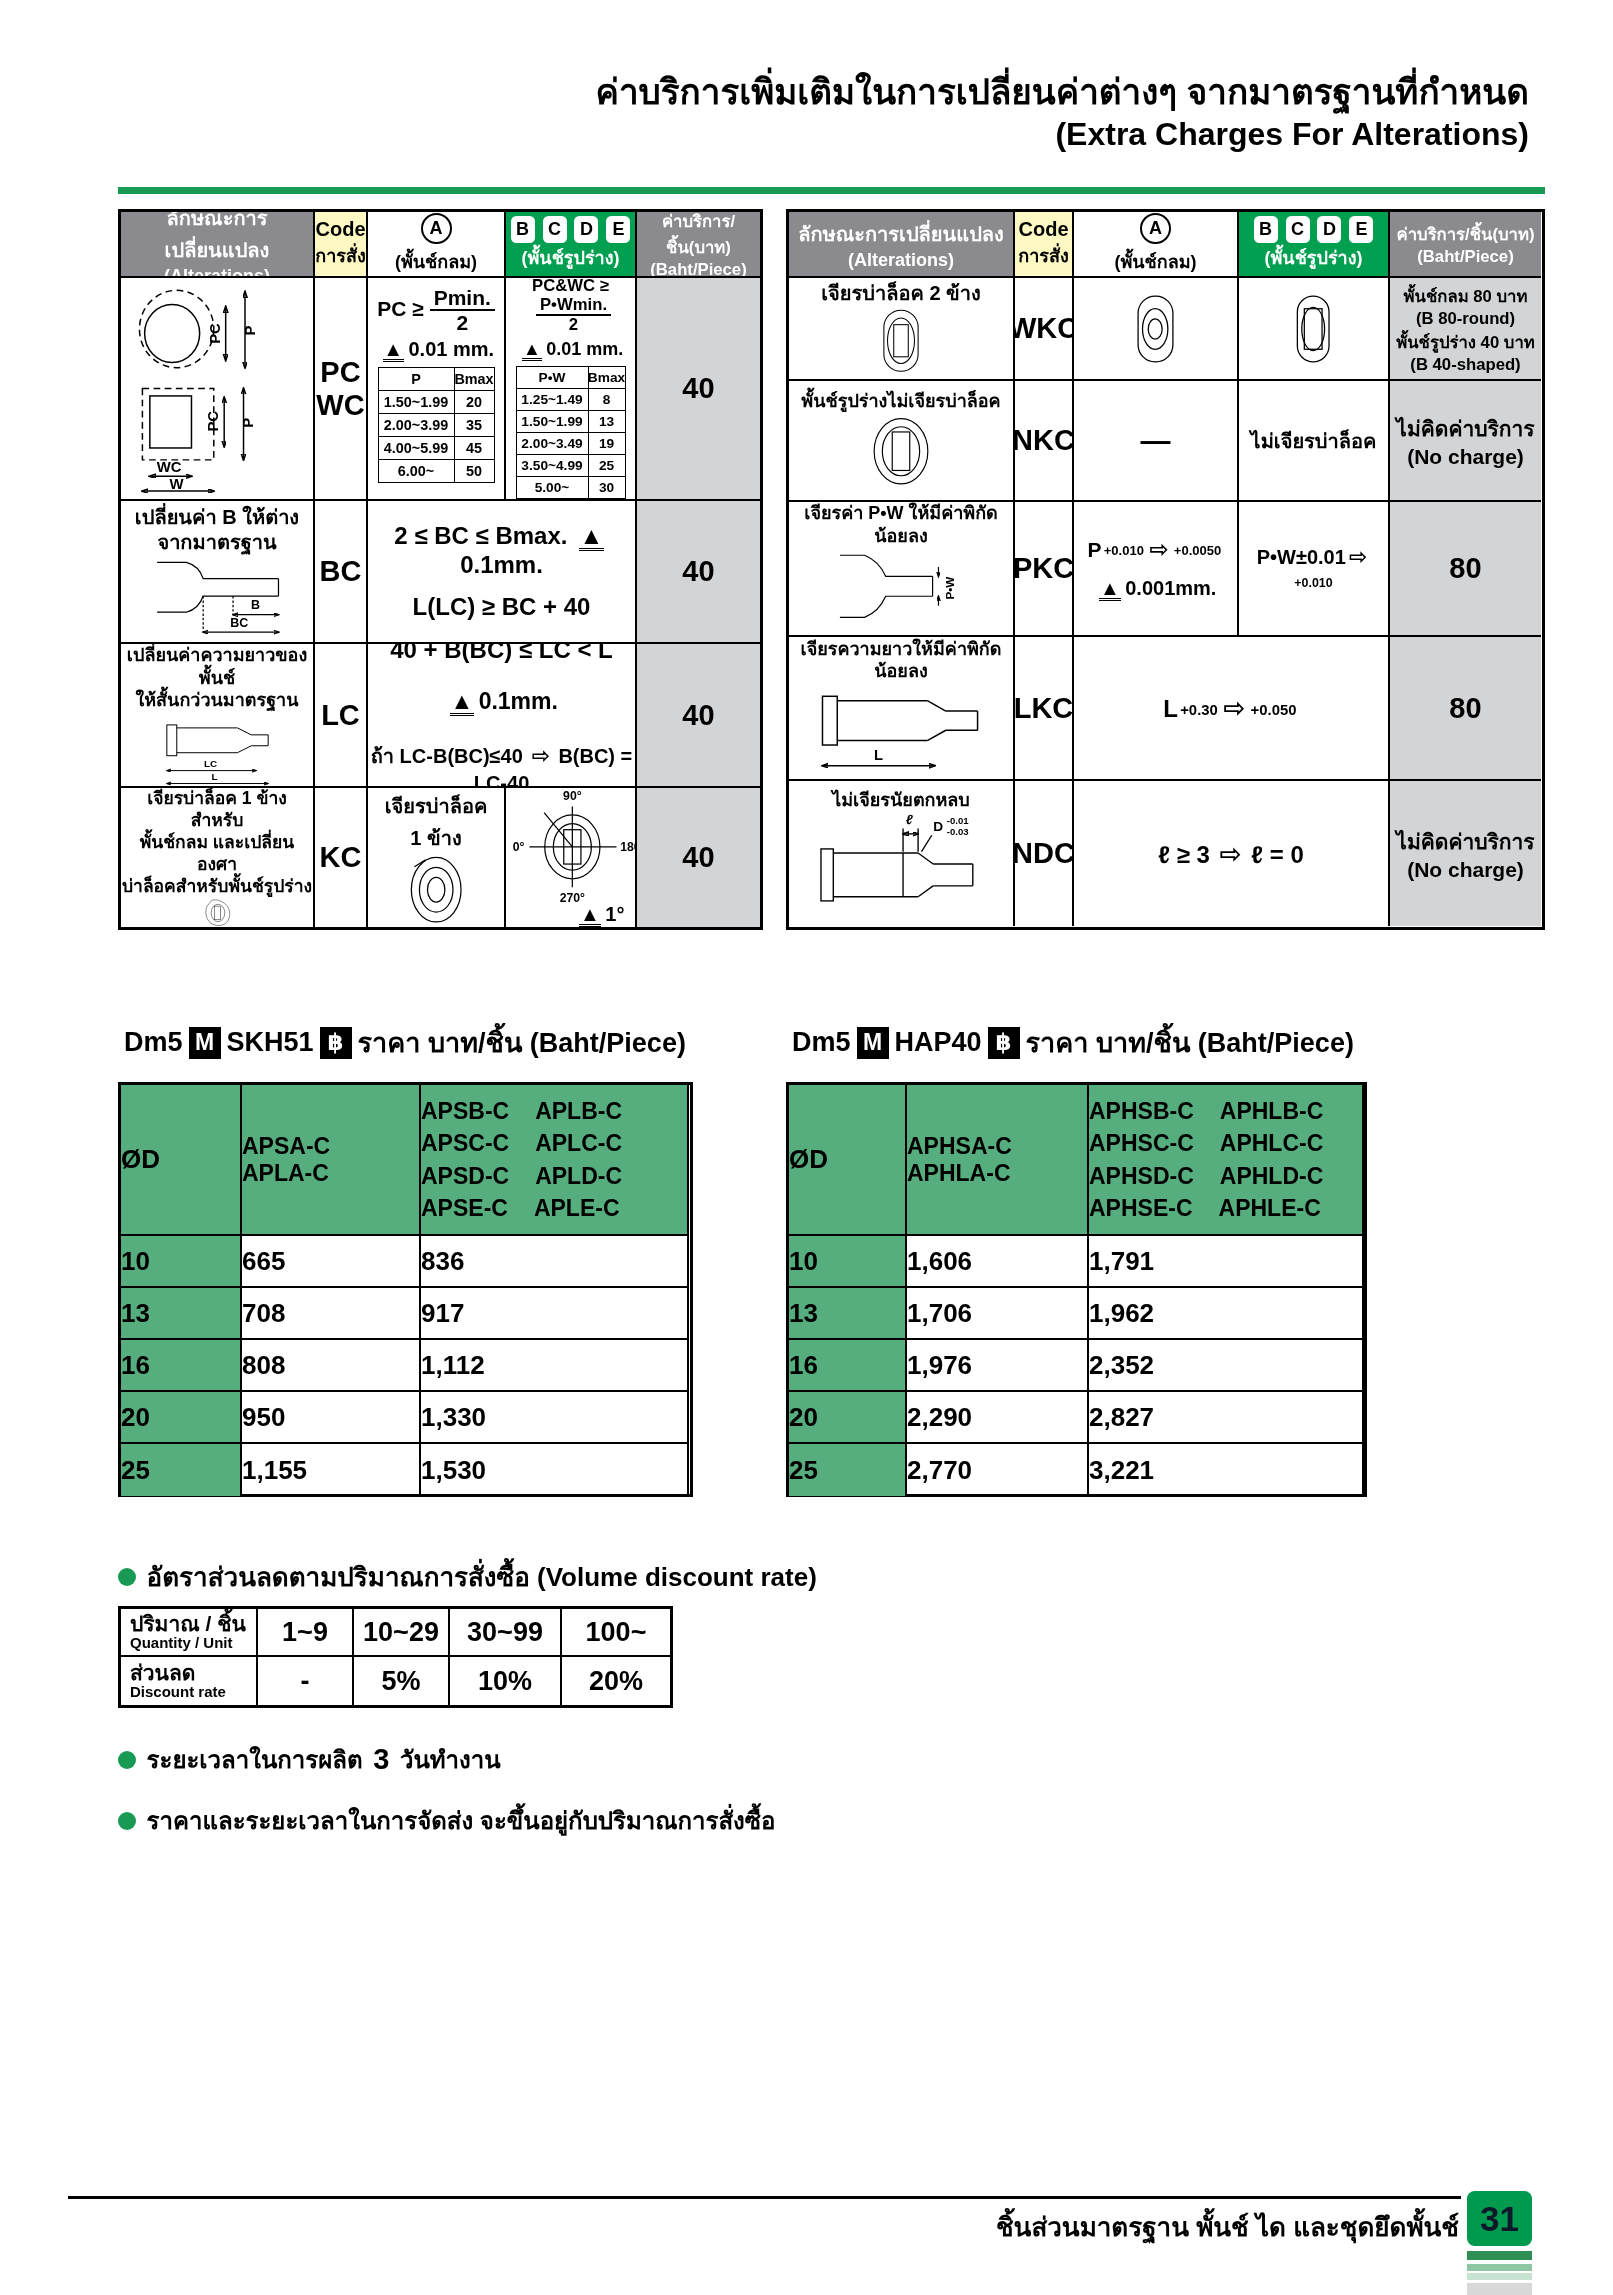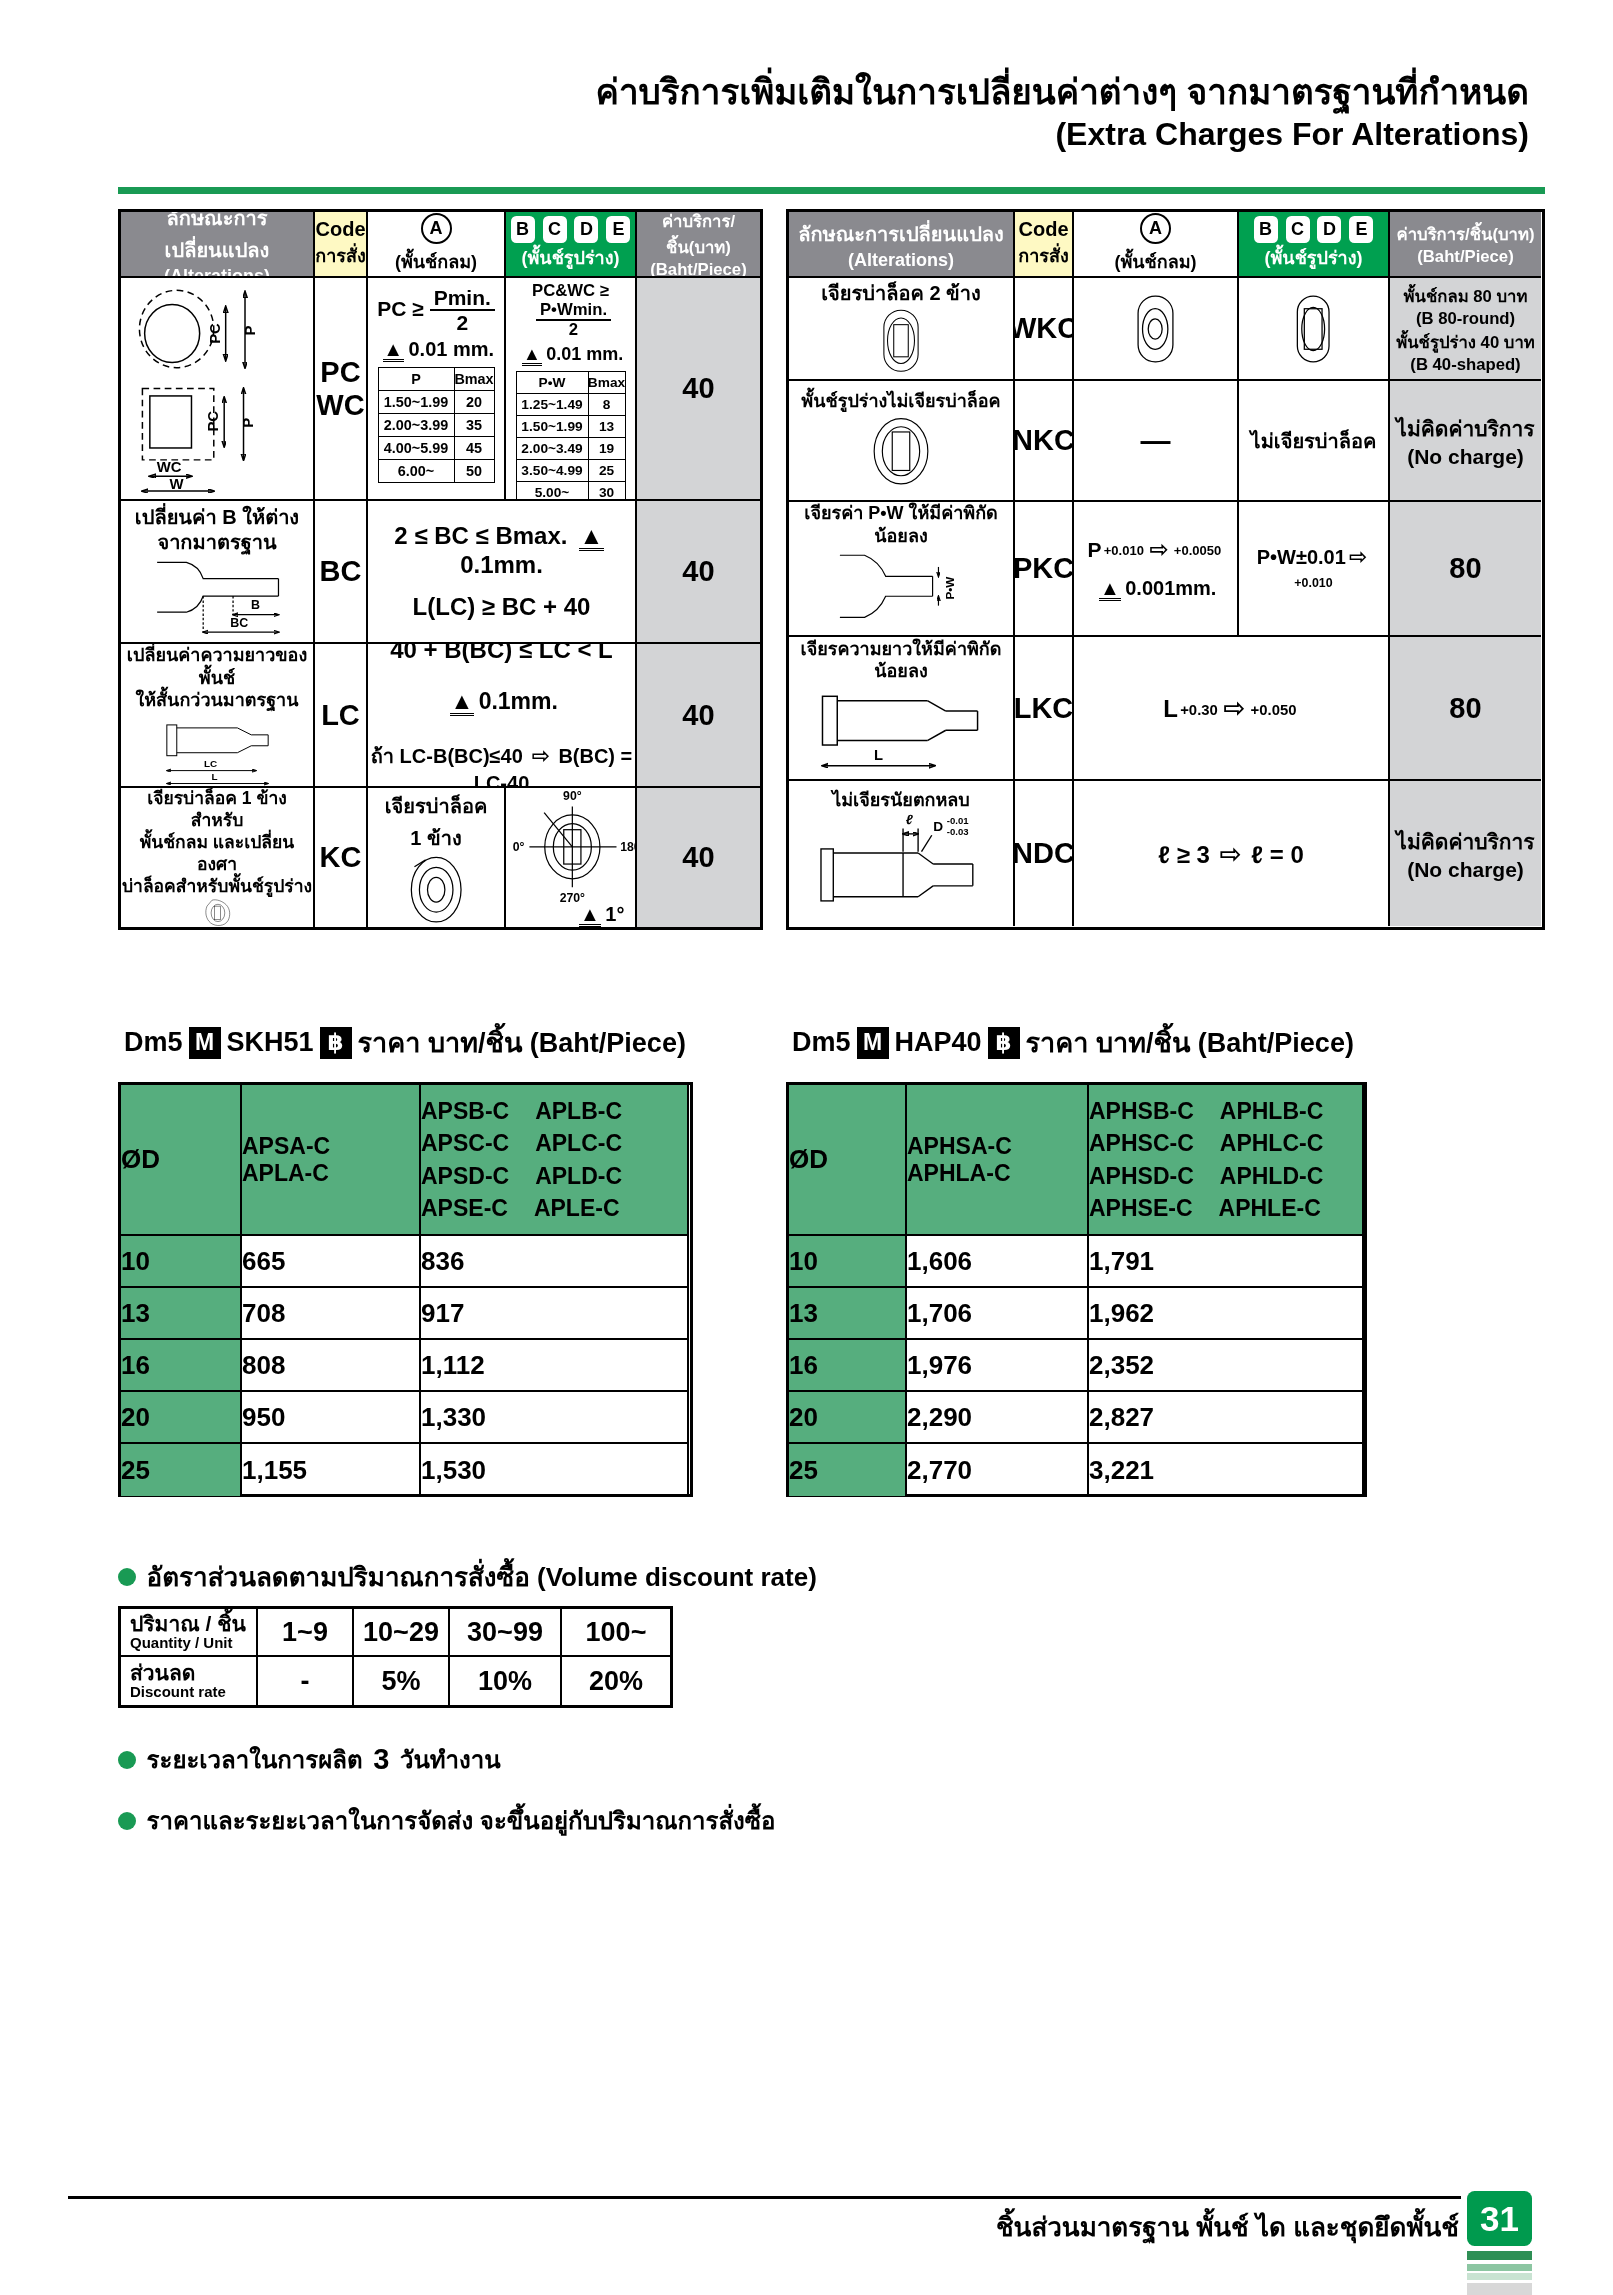--- a/index.html
+++ b/index.html
@@ -56,21 +56,21 @@
   .dot{width:18px;height:18px;border-radius:50%;background:#199a54;flex:0 0 auto;}
   .dtable{position:absolute;display:grid;border:3px solid #000;box-sizing:border-box;background:#fff;}
   .dtable .c{border-right:2.3px solid #000;border-bottom:2.3px solid #000;display:flex;flex-direction:column;
     align-items:center;justify-content:center;box-sizing:border-box;font-size:27px;}
   .dtable .c.lab{align-items:flex-start;padding-left:9px;}
   .dtable .c.nbr{border-right:none;} .dtable .c.nbb{border-bottom:none;}
   .lab .th{font-size:21px;line-height:1.05;} .lab .en{font-size:15px;line-height:1.05;}
   
   .footer-line{left:68px;top:2196px;width:1393px;height:3px;background:#000;}
   .footer-text{left:683px;top:2206px;width:776px;text-align:right;font-size:26px;}
-  .page-box{left:1467px;top:2191px;width:65px;height:55px;background:#009a4e;color:#ffffff;
+  .page-box{left:1467px;top:2191px;width:65px;height:55px;background:#009a4e;color:#0f172a;
     border-radius:7.6px;display:flex;align-items:center;justify-content:center;font-size:35px;}
   .bar1{left:1467px;top:2251px;width:65px;height:9px;background:#2e8f55;}
   .bar2{left:1467px;top:2264px;width:65px;height:6.8px;background:#8cc6a2;}
   .bar3{left:1467px;top:2273px;width:65px;height:6.8px;background:#c9e3d2;}
   .bar4{left:1467px;top:2283px;width:65px;height:12px;background:#d8d8d8;}
   .desc-th{line-height:1.25;}
   .gap6{margin-top:4.6px;} .gap12{margin-top:24px;} .gap18{margin-top:13.7px;}
 </style>
 </head>
 <body>
@@ -159,21 +159,21 @@
       <div>1.50~1.99</div>
       <div>20</div>
       <div>2.00~3.99</div>
       <div>35</div>
       <div>4.00~5.99</div>
       <div>45</div>
       <div>6.00~</div>
       <div>50</div>
     </div>
   </div>
-  <div class="c" style="grid-area:2/4;justify-content:center;padding-top:7.6px;">
+  <div class="c" style="grid-area:2/4;justify-content:flex-end;padding-top:7.6px;">
     <div class="t22">
       <span>PC&amp;WC ≥</span><span class="frac">
           <span class="num">P•Wmin.</span>
           <span class="den">2</span>
         </span>
     </div>
     <div class="t24 gap6">
       <span class="up">▲</span><span>0.01 mm.</span>
     </div>
     <div class="mini" style="grid-template-columns:72px 36px;font-size:13.7px;">

